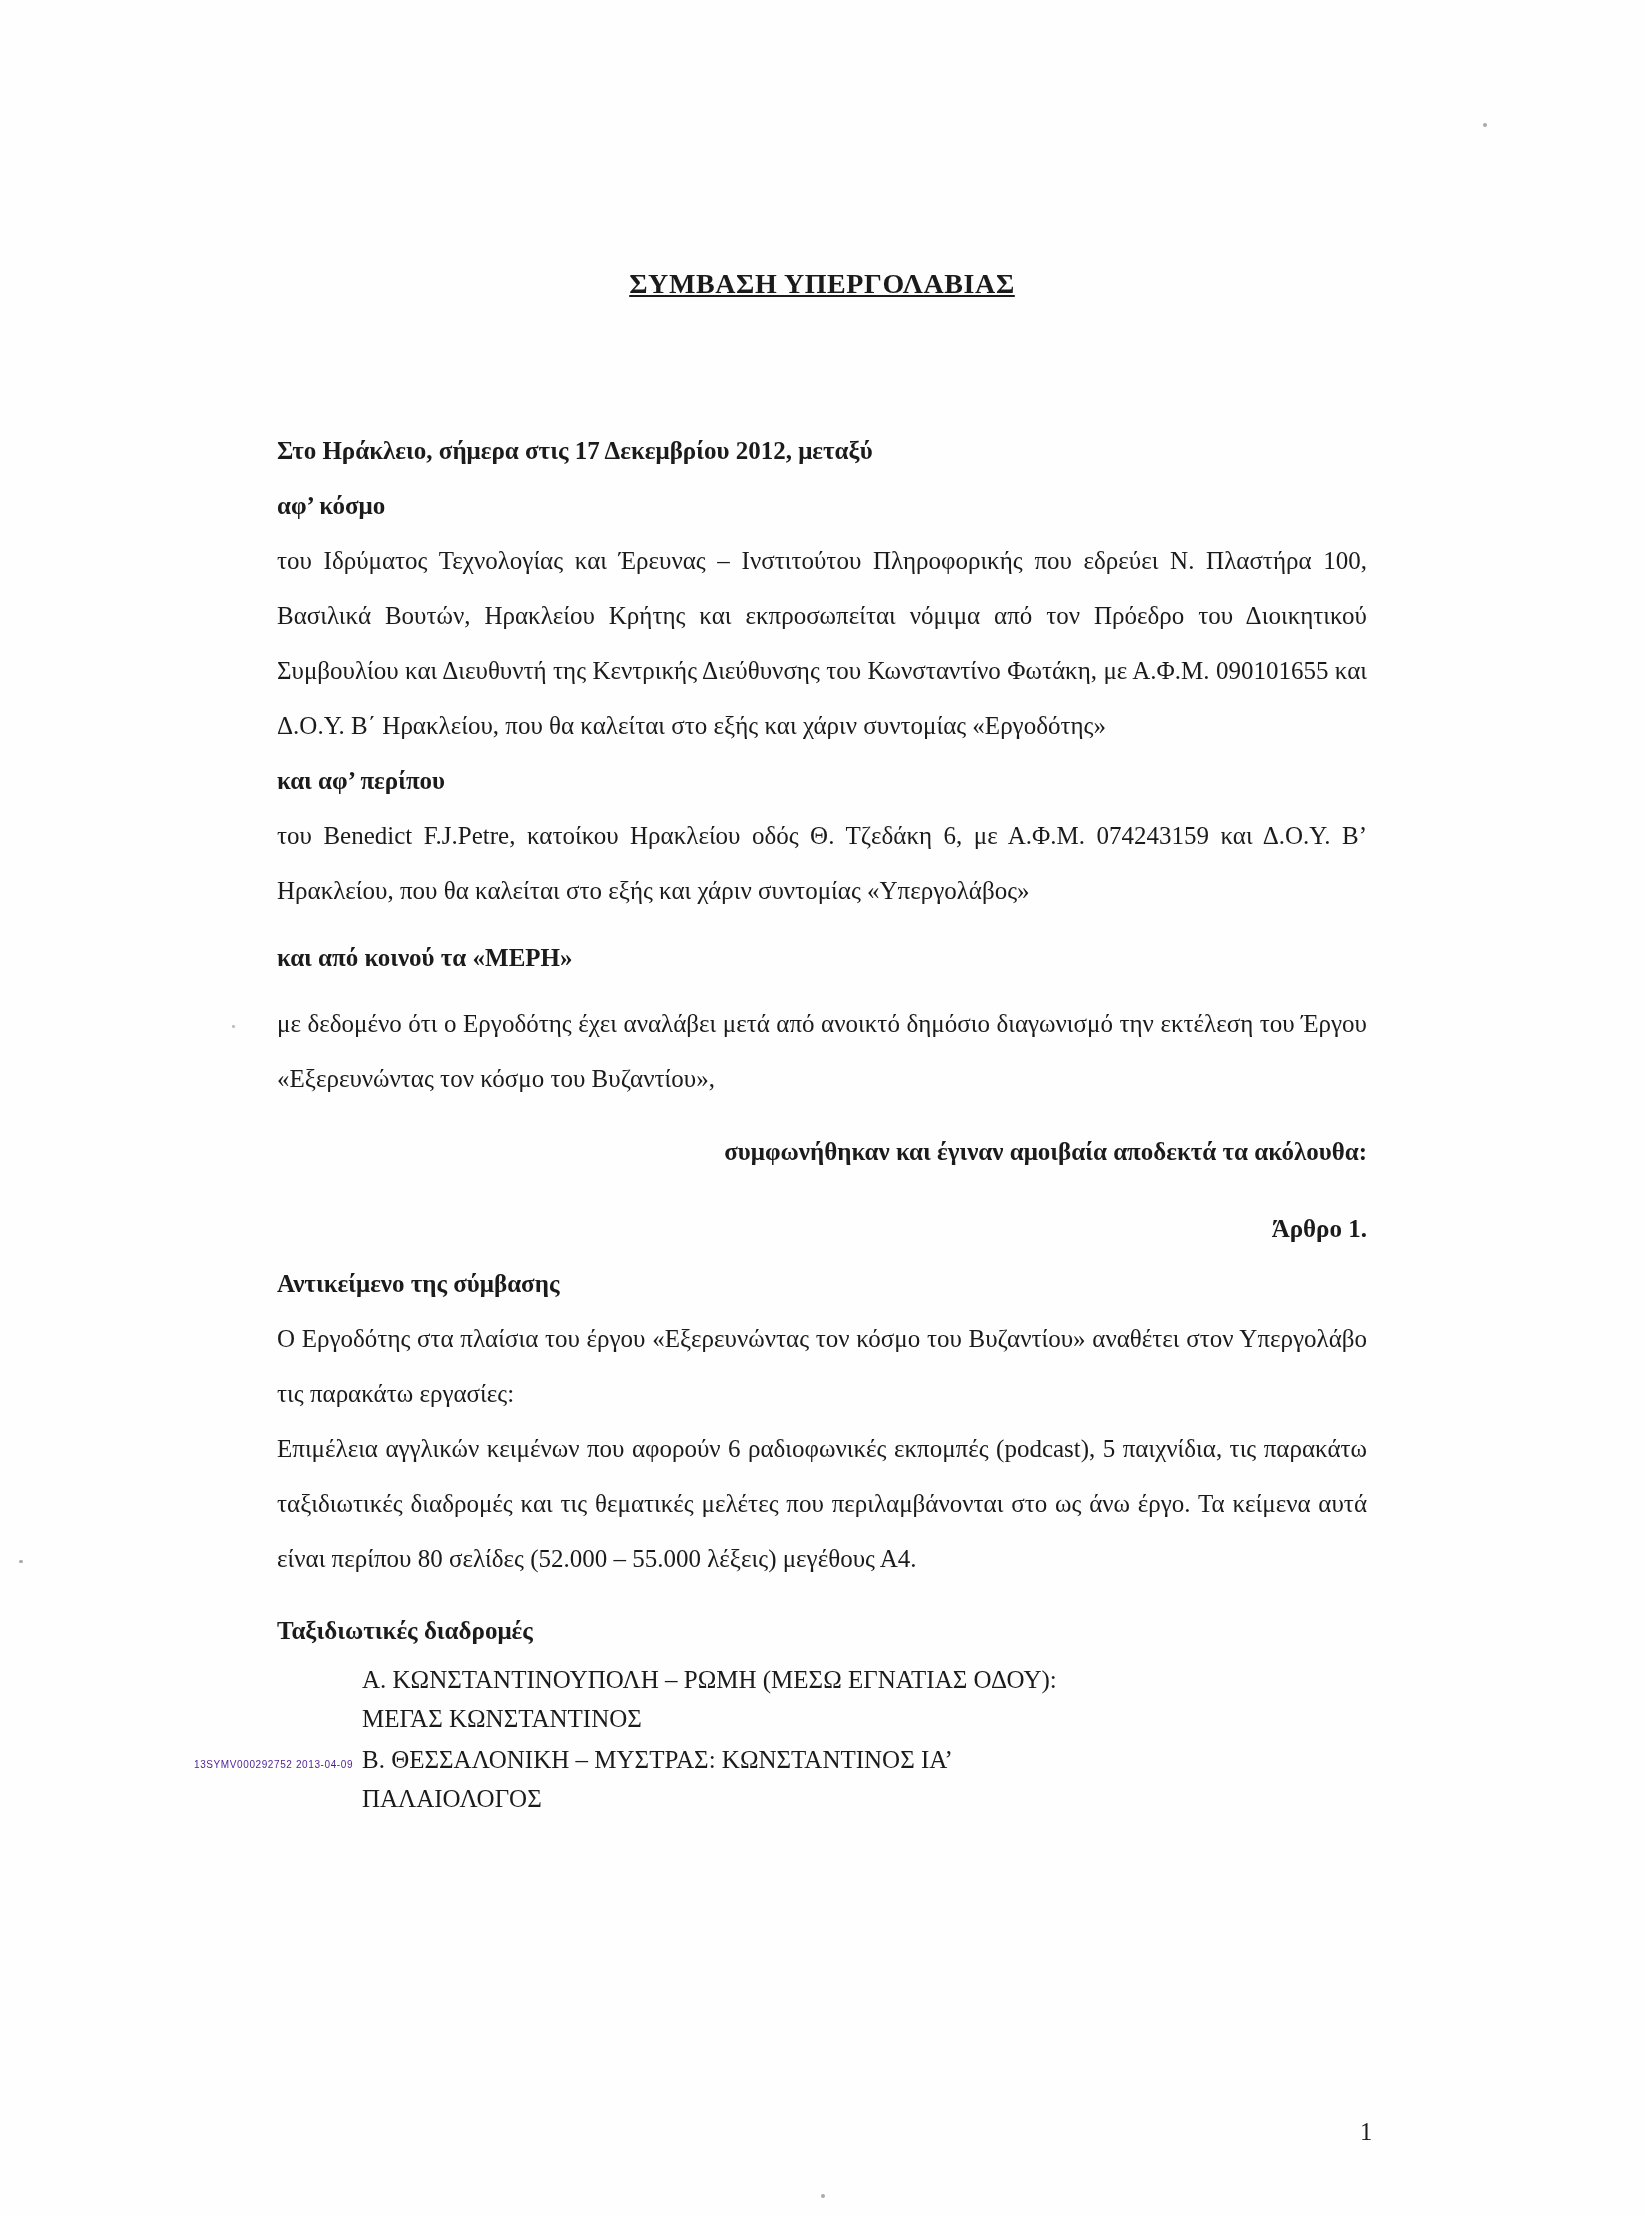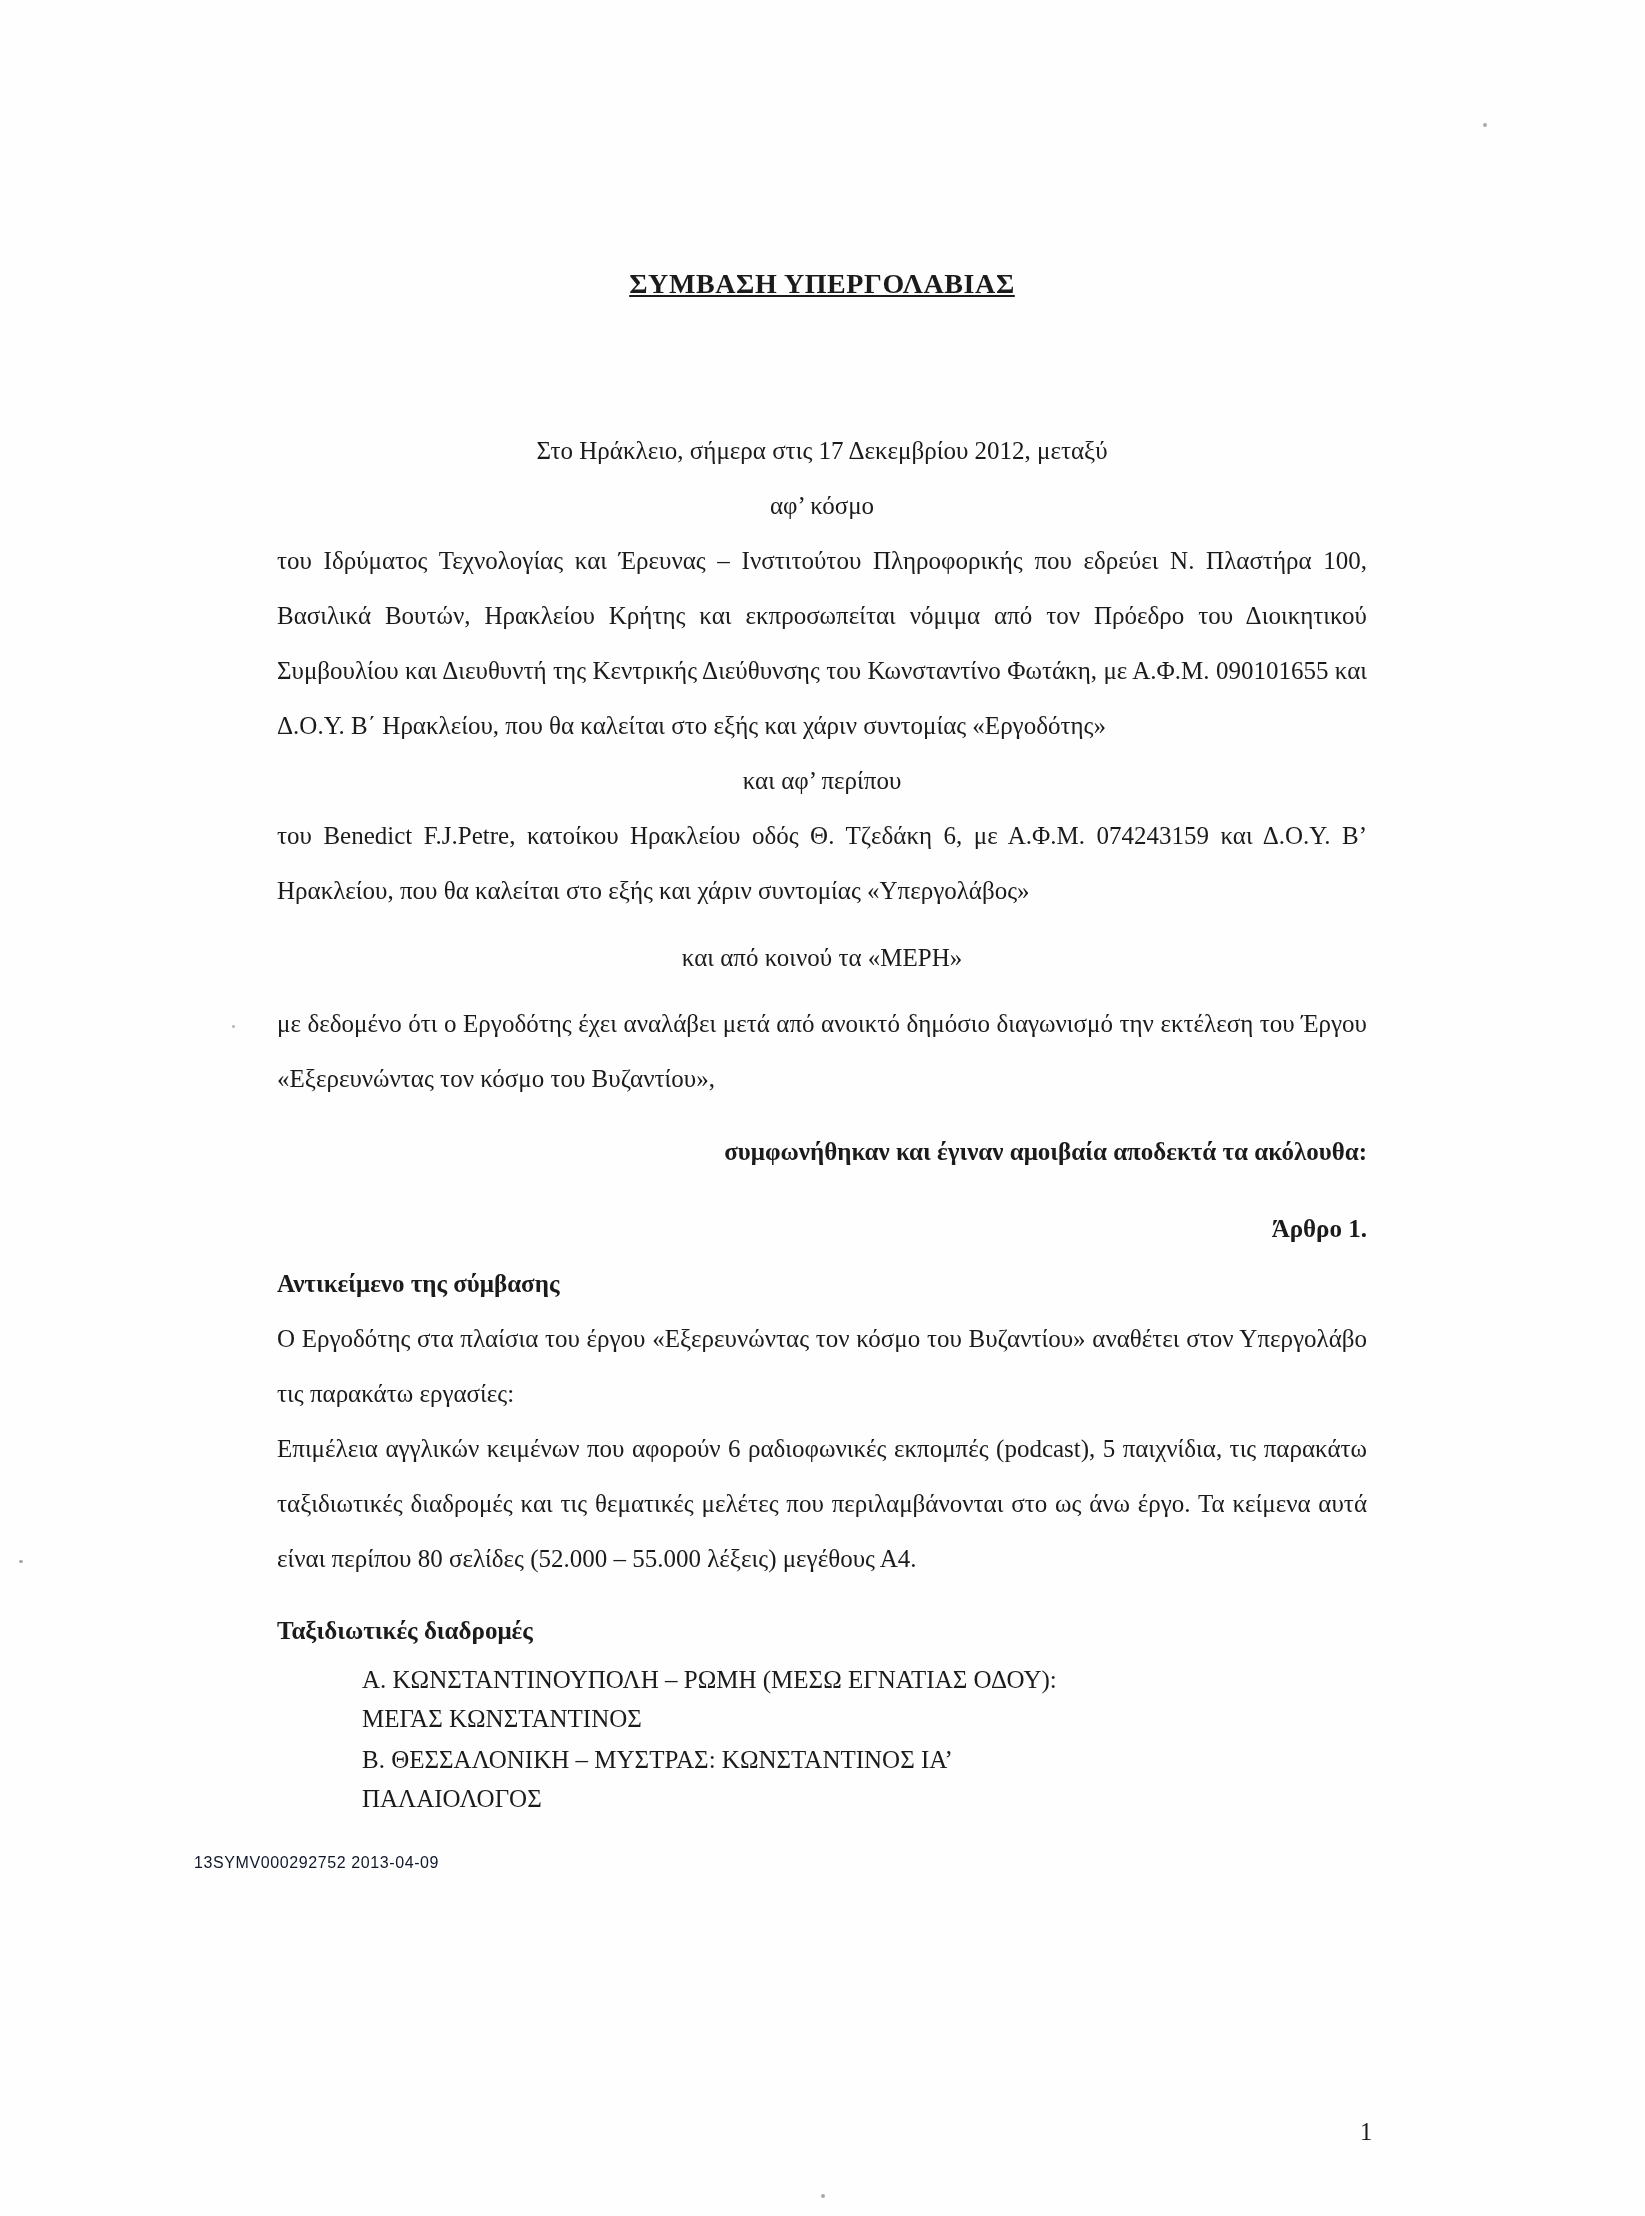--- a/index.html
+++ b/index.html
@@ -31,45 +31,45 @@
     text-decoration: underline;
     letter-spacing: 0.6px;
   }
   .para {
     margin: 0;
     font-size: 25px;
     line-height: 55px;
     text-align: justify;
     text-justify: inter-word;
   }
-  .para.no-justify { text-align: center; }
+  .para.no-justify { text-align: left; font-weight: bold; }
   .gap-sm { margin-top: 11.6px; }
   .agreement-clause {
     margin-top: 18px;
     margin-bottom: 17px;
     margin-left: 35px;
     font-weight: bold;
     text-align: right;
   }
   .article-number { margin-top: 22px; font-weight: bold; text-align: right; }
   .article-heading { font-weight: bold; text-align: left; }
   .routes-heading { margin-top: 17px; font-weight: bold; text-align: left; }
   .route {
     margin: 2px 0 0 85px;
     font-size: 25px;
     line-height: 39px;
     text-align: left;
   }
   .watermark {
     position: absolute;
     left: 194px;
-    top: 1854px;
+    top: 1759px;
     font-family: "Liberation Sans", "DejaVu Sans", sans-serif;
-    font-size: 16px;
-    color: #0f172a;
+    font-size: 10px;
+    color: #4c1d95;
     letter-spacing: 0.6px;
   }
   .page-number {
     position: absolute;
     left: 1360px;
     top: 2118px;
     font-size: 24.5px;
     color: #1b1b1b;
   }
   .speck {

